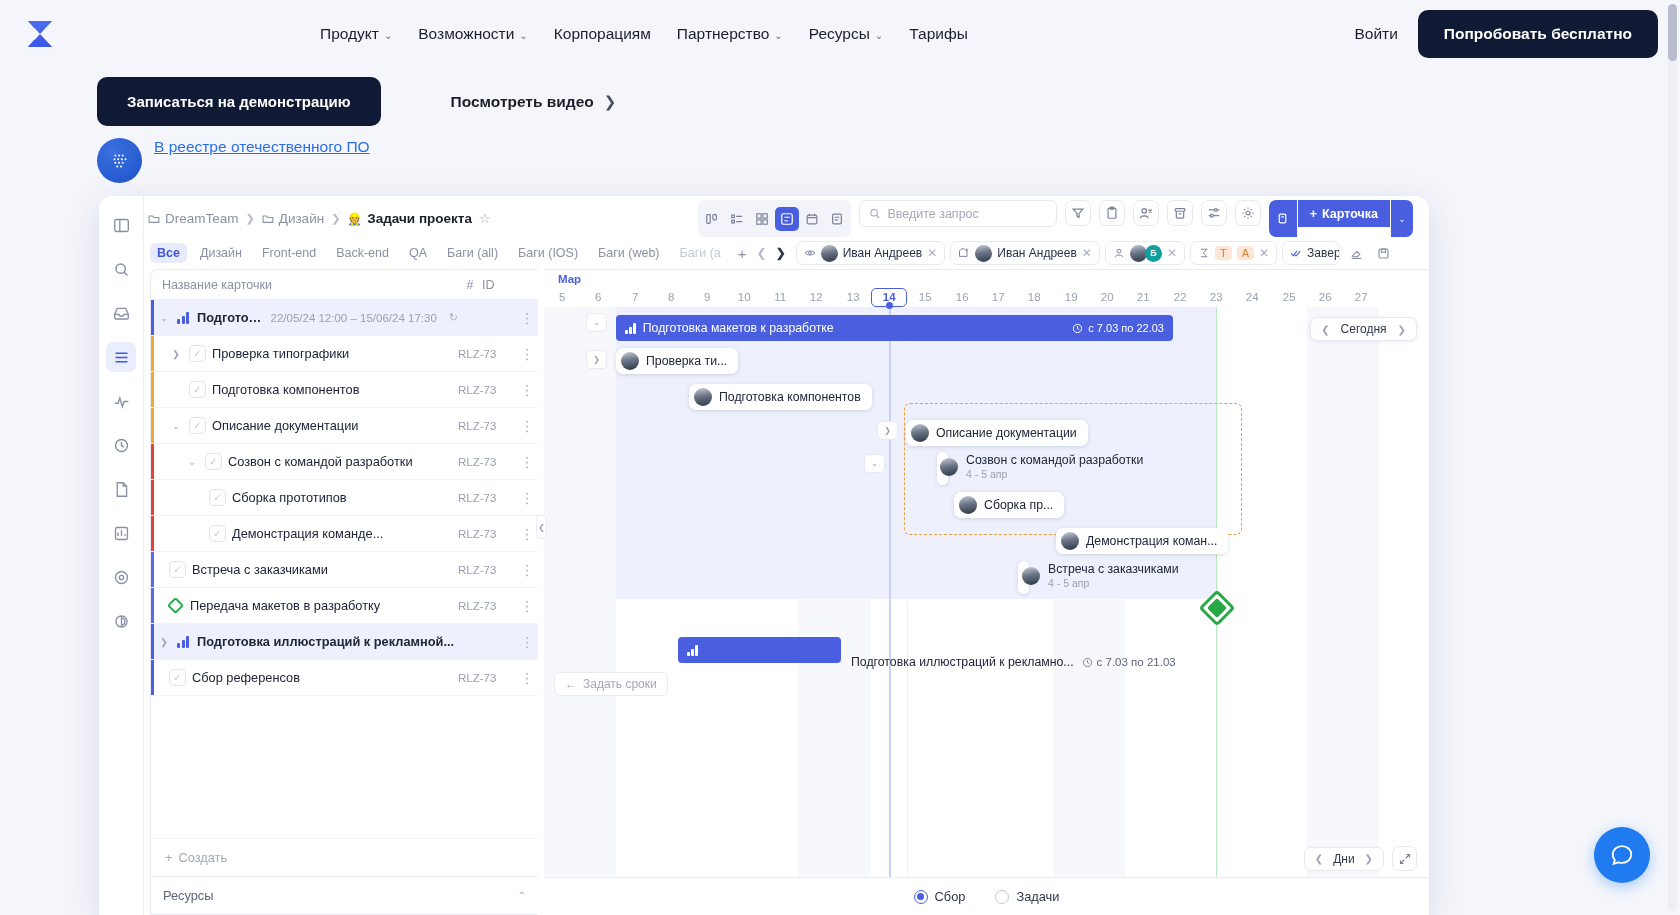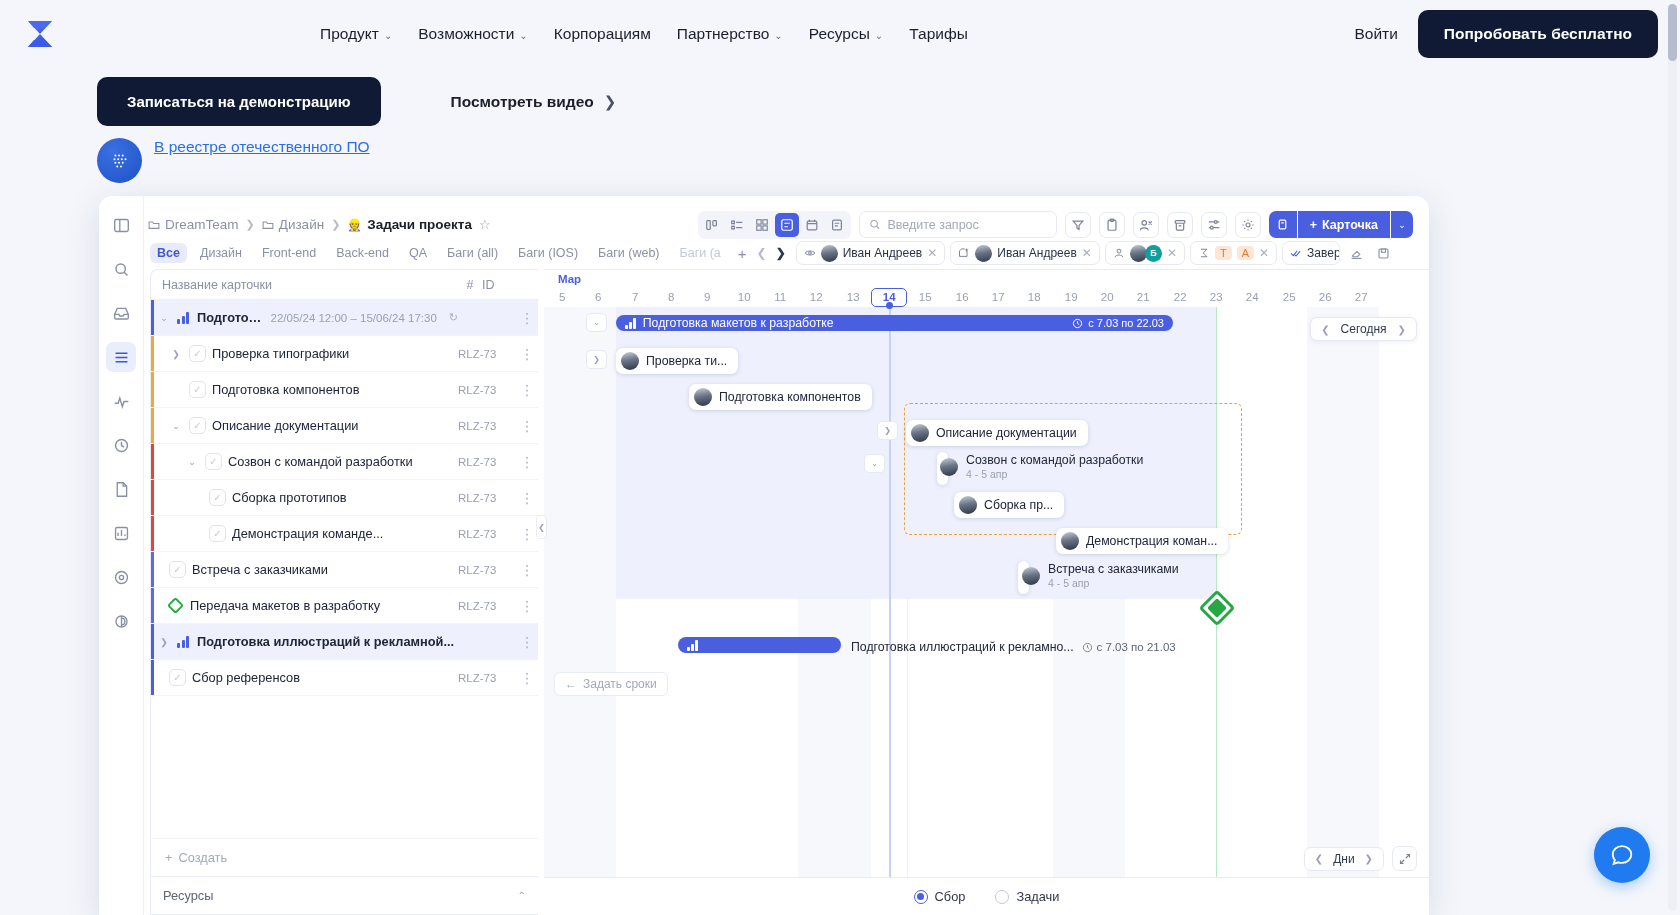--- a/index.html
+++ b/index.html
@@ -79,22 +79,22 @@
     align-items: center; justify-content: center; cursor: pointer;
     color: #8990a4;
   }
   .rail-ic.active { background: #eaeefc; color: #4257d6; }
   .rail-ic svg { width: 17px; height: 17px; }
 
   .app-main { flex: 1; display: flex; flex-direction: column; min-width: 0; }
 
   
   .app-toolbar {
-    height: 41px; flex: 0 0 41px; display: flex; align-items: center;
-    padding: 16px 16px 0 4px; gap: 8px;
+    height: 41px; flex: 0 0 41px; display: flex; 
+    padding: 4px 16px 0 4px; gap: 8px;
   }
   .crumbs { display: flex; align-items: center; gap: 7px; font-size: 13.5px; white-space: nowrap; }
   .crumb { color: #8b91a3; display: flex; align-items: center; gap: 5px; cursor: pointer; }
   .crumb.current { color: #1b1f2b; font-weight: 700; }
   .crumb-sep { color: #b6bbc9; font-size: 11px; }
   .star-ic { color: #9aa0b1; font-size: 13px; cursor: pointer; }
   .tb-spacer { flex: 1; }
   .viewgroup {
     display: flex; align-items: center; background: #f2f4fa; border-radius: 7px; padding: 2px;
     gap: 1px;
@@ -248,21 +248,21 @@
     top: 32px; z-index: 5;
   }
   .g-canvas { position: absolute; top: 37px; left: 0; right: 0; bottom: 0; }
   .g-weekend { position: absolute; top: 0; bottom: 0; background: #f7f8fb; }
   .g-vline { position: absolute; top: 0; bottom: 0; width: 1px; background: #eef0f6; }
   .g-shade { position: absolute; top: 0; background: #eef1fd; }
   .g-todayline { position: absolute; top: 0; bottom: 0; width: 1.5px; background: #c9d0f5; }
   .g-greenline { position: absolute; top: 0; bottom: 0; width: 1px; background: #b9e7c4; }
 
   .gbar {
-    position: absolute; height: 16px; border-radius: 11px; display: flex; align-items: center;
+    position: absolute; height: 26px; border-radius: 4px; display: flex; align-items: center;
     font-size: 12.3px; white-space: nowrap; cursor: pointer;
   }
   .gbar.primary { background: #4a5fe0; color: #fff; padding: 0 9px; gap: 7px; }
   .gbar.white {
     background: #fff; color: #20263a; padding: 0 11px 0 5px; gap: 7px;
     box-shadow: 0 1px 4px rgba(30,45,90,.17); height: 26px; border-radius: 7px;
   }
   .gbar .bars-w { display: flex; align-items: flex-end; gap: 1.5px; height: 11px; }
   .gbar .bars-w i { width: 2.6px; background: #fff; border-radius: 1px; display: block; }
   .gbar-right { margin-left: auto; display: flex; align-items: center; gap: 5px; font-size: 11px; }
@@ -997,21 +997,21 @@
             <div class="gmile-inner"></div>
           </div>
 
           <div class="gbar primary" style="left:134px;top:330px;width:163px">
             <span class="bars-w">
                 <i style="height:4px"></i>
                 <i style="height:7px"></i>
                 <i style="height:11px"></i>
               </span>
           </div>
-          <div class="glabel-out" style="left:307px;top:333px;text-align:right;">
+          <div class="glabel-out" style="left:307px;top:348px;text-align:right;">
             <span>Подготовка иллюстраций к рекламно...</span>
             <span style="display:flex;align-items:center;gap:4px;color:#5d6478;font-size:11.5px;">
               <svg width="11" height="11" viewBox="0 0 16 16" fill="none" stroke="#7c8398" stroke-width="1.4">
                   <circle cx="8" cy="8" r="6"></circle>
                   <polyline points="8,4.5 8,8 10.5,9.5"></polyline>
                 </svg>
               <span>с 7.03 по 21.03</span>
             </span>
           </div>
 

